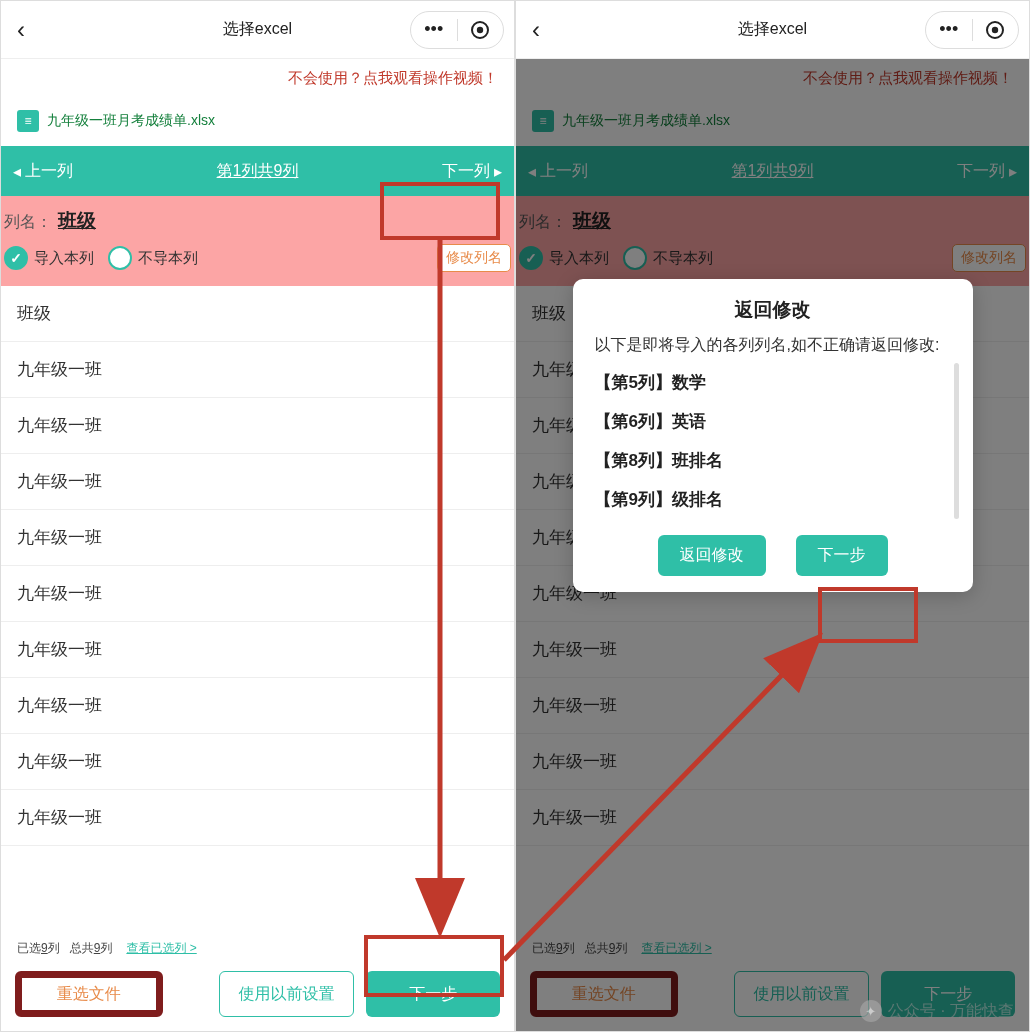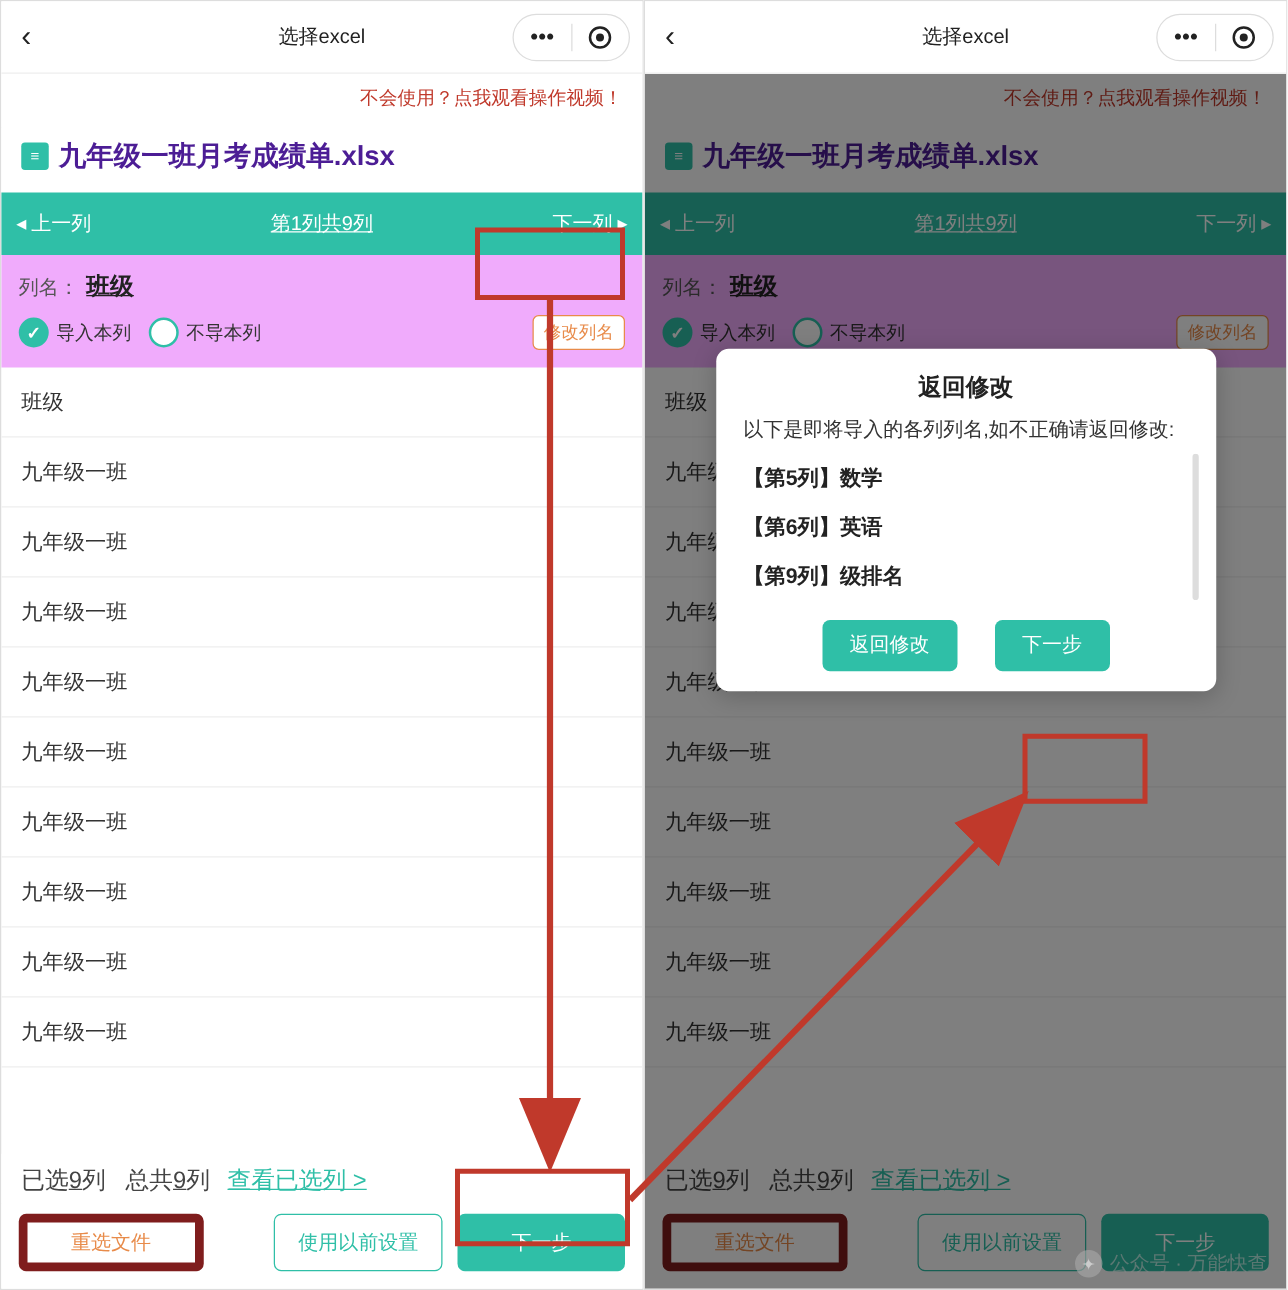--- a/index.html
+++ b/index.html
@@ -93,41 +93,42 @@
     background: #2fbfa7;
     border-radius: 3px;
     display: flex;
     align-items: center;
     justify-content: center;
     color: #fff;
     font-size: 12px;
     font-weight: 700;
   }
   .file-name {
-    font-size: 22px;
-    font-weight: 700;
-    color: #4c1d95;
+    font-size: 14px;
+    font-weight: 400;
+    color: #15803d;
   }
   
   .colnav {
     background: #2fbfa7;
     color: #fff;
     display: flex;
     align-items: center;
     justify-content: space-between;
     height: 50px;
     font-size: 16px;
     padding: 0 12px;
   }
   .colnav .mid { text-decoration: underline; }
   .colnav .prev, .colnav .next { display: flex; align-items: center; gap: 4px; }
   
   .colinfo {
-    background: #f0abfc;
-    padding: 12px 14px 14px;
+    background: #fca5a5;
+    padding: 12px 3px 14px;
+    font-family: Liberation Serif, serif;
   }
   .colinfo-top { display: flex; align-items: baseline; gap: 6px; margin-bottom: 10px; }
   .colinfo-label { color: #555; font-size: 16px; }
   .colinfo-name { font-size: 19px; font-weight: 700; text-decoration: underline; color: #222; }
   .colinfo-row { display: flex; align-items: center; justify-content: space-between; }
   .radios { display: flex; align-items: center; gap: 6px; }
   .radio {
     width: 24px; height: 24px; border-radius: 50%;
     border: 2px solid #2fbfa7; background: #fff;
     display: inline-flex; align-items: center; justify-content: center;
@@ -147,21 +148,21 @@
   .list { flex: 1; overflow: hidden; }
   .row {
     border-bottom: 1px solid #eee;
     padding: 16px 16px;
     font-size: 17px;
     color: #333;
   }
   
   .foot-summary {
     padding: 8px 16px 6px;
-    font-size: 19px;
+    font-size: 12px;
     color: #444;
     display: flex;
     align-items: flex-start;
     gap: 14px;
     background: #fff;
   }
   .foot-summary .u { text-decoration: underline; }
   .foot-summary .link { color: #2fbfa7; text-decoration: underline; }
   .foot-btns {
     display: flex;
@@ -426,20 +427,21 @@
     </div>
 
     <div class="dim" style="top:58px;"></div>
 
     <div class="dialog">
       <div class="dlg-title">返回修改</div>
       <div class="dlg-sub">以下是即将导入的各列列名,如不正确请返回修改:</div>
       <div class="dlg-list">
         <div class="dlg-item">【第5列】数学</div>
         <div class="dlg-item">【第6列】英语</div>
+        <div class="dlg-item">【第8列】班排名</div>
         <div class="dlg-item">【第9列】级排名</div>
       </div>
       <div class="dlg-btns">
         <div class="dlg-btn">返回修改</div>
         <div class="dlg-btn">下一步</div>
       </div>
     </div>
   </div>
 </div>
 

